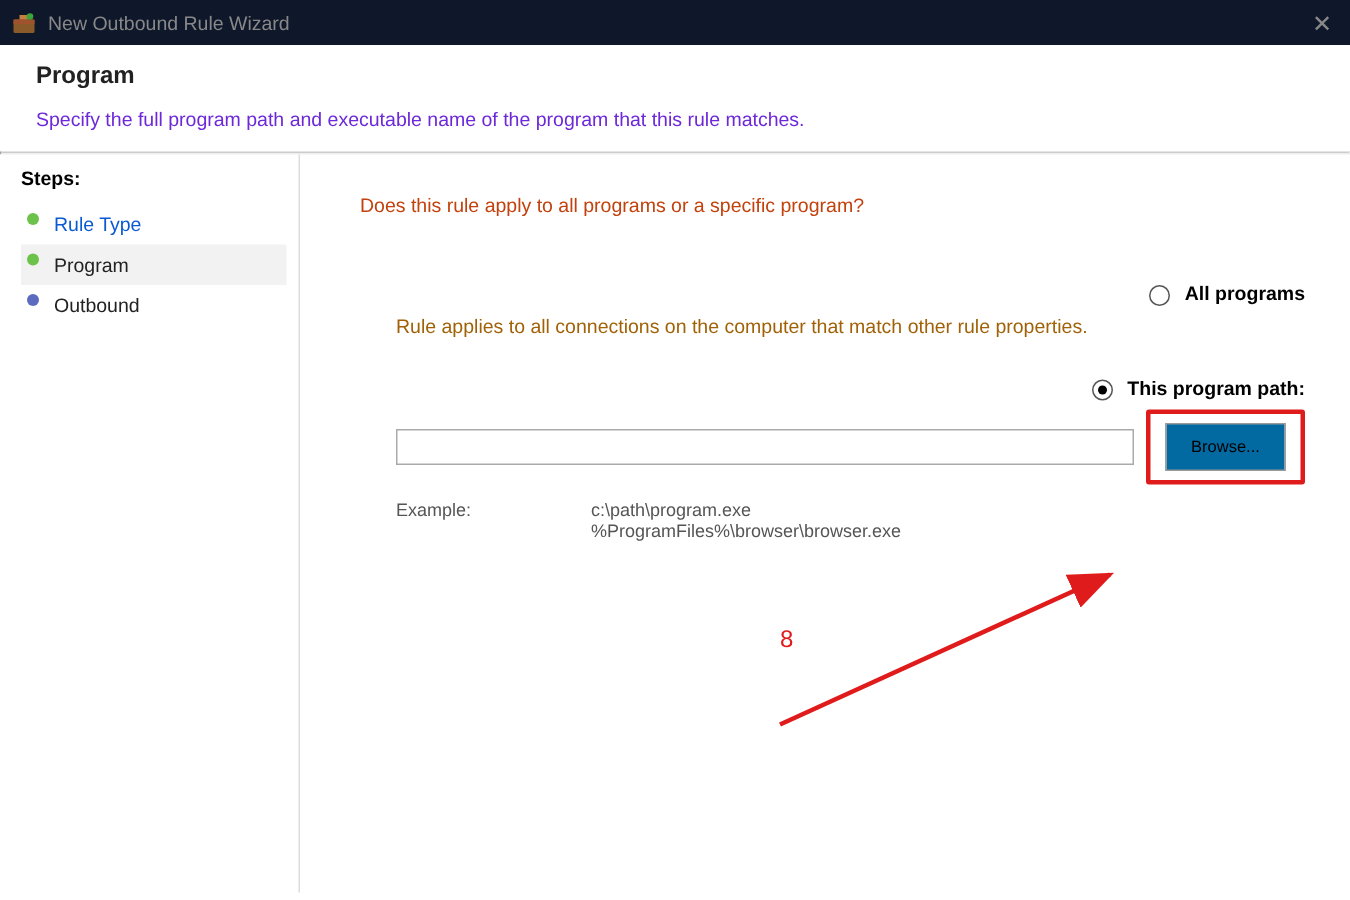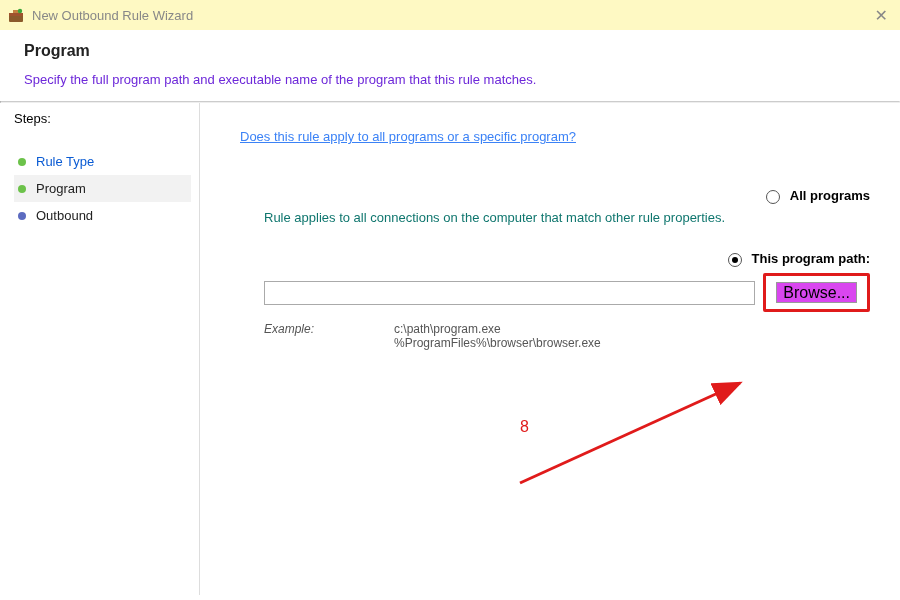--- a/index.html
+++ b/index.html
@@ -17,21 +17,21 @@
     position: relative;
     width: 900px;
     height: 600px;
     background: #fff;
   }
   .titlebar {
     display: flex;
     align-items: center;
     height: 30px;
     padding: 0 8px;
-    background: #fef9c3;
+    background: #0f172a;
     color: #888;
     position: relative;
   }
   .titlebar .wiz-icon {
     width: 16px; height: 16px;
     margin-right: 8px;
   }
   .titlebar .title-text { font-size: 13px; }
   .titlebar .close-icon {
     position: absolute;
@@ -60,26 +60,25 @@
   .body {
     display: flex;
     height: calc(600px - 30px - 78px);
   }
   .sidebar {
     width: 200px;
     padding: 8px 8px 8px 14px;
     border-right: 1px solid #ddd;
   }
   .steps-label {
-    font-weight: normal;
-    margin-bottom: 22px;
+    font-weight: bold;
+    margin-bottom: 10px;
   }
   .step-item {
     display: flex;
-    align-items: center;
     padding: 6px 4px;
     font-size: 13px;
     color: #222;
   }
   .step-item.active { color: #0a5bd3; }
   .step-item.current { background: #f2f2f2; }
   .bullet {
     width: 8px; height: 8px;
     border-radius: 50%;
     margin-right: 10px;
@@ -88,22 +87,21 @@
   .bullet.green { background: #6cc24a; }
   .bullet.blue  { background: #5c6bc0; }
   .main {
     flex: 1;
     padding: 18px 30px 0 40px;
     position: relative;
   }
   .question {
     margin: 8px 0 44px 0;
     font-size: 13px;
-    color: #3b82f6;
-    text-decoration: underline;
+    color: #c2410c;
   }
   .option-row {
     display: flex;
     align-items: flex-start;
     margin-bottom: 6px;
     justify-content: flex-end;
   }
   .radio {
     width: 14px; height: 14px;
     border: 1px solid #555;
@@ -116,21 +114,21 @@
   .radio.selected::after {
     content: ""; position: absolute;
     width: 6px; height: 6px; border-radius: 50%;
     background: #000;
     top: 3px; left: 3px;
   }
   .option-label { font-weight: bold; font-size: 13px; }
   .option-desc {
     margin-left: 24px;
     font-size: 13px;
-    color: #0f766e;
+    color: #a16207;
     margin-bottom: 26px;
   }
   .path-row {
     display: flex;
     align-items: center;
     margin-left: 24px;
     margin-top: 6px;
   }
   .path-input {
     flex: 1;
@@ -140,35 +138,35 @@
     font-size: 13px;
     background: #fff;
   }
   .browse-wrap {
     border: 3px solid #e01b1b;
     padding: 6px 10px;
     margin-left: 8px;
     border-radius: 2px;
   }
   .browse-btn {
-    height: 21px;
+    height: 32px;
     min-width: 80px;
-    background: #d946ef;
+    background: #0369a1;
     border: 1px solid #999;
-    font-size: 16px;
+    font-size: 11px;
     cursor: pointer;
   }
   .example-row {
     margin-left: 24px;
     margin-top: 10px;
     display: flex;
     font-size: 12px;
     color: #555;
   }
-  .example-label { width: 90px; font-style: italic; }
+  .example-label { width: 90px; }
   .example-text { white-space: pre-line; margin-left: 40px; }
   
   .annotation-svg {
     position: absolute;
     left: 300px;
     top: 270px;
     pointer-events: none;
   }
   .annotation-number {
     position: absolute;

